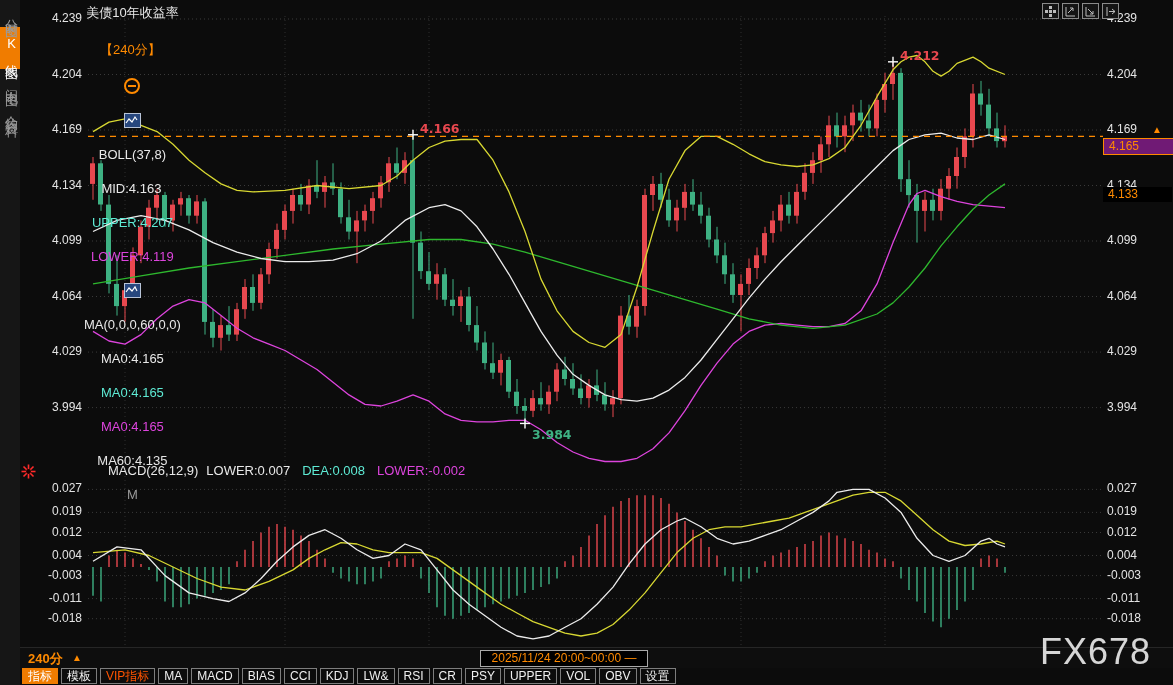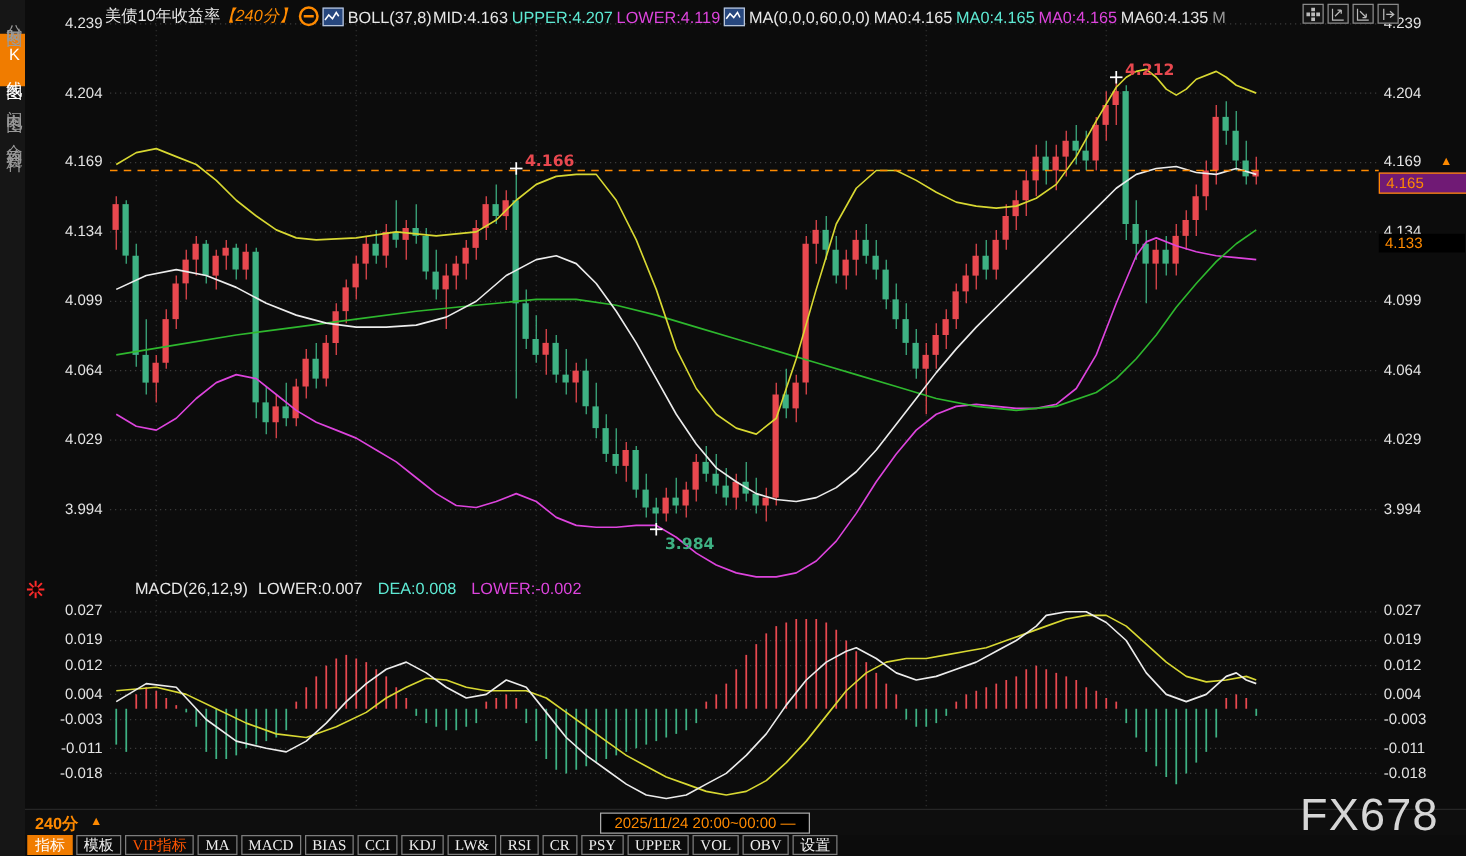--- a/index.html
+++ b/index.html
@@ -4,22 +4,22 @@
 <style>
   html,body{margin:0;padding:0;background:#0c0c0c;}
   body{width:1173px;height:685px;position:relative;overflow:hidden;
        font-family:"Liberation Sans","DejaVu Sans",sans-serif;color:#e0e0e0;}
   
   #sidebar{position:absolute;left:0;top:0;width:20px;height:685px;background:#161616;}
   .side-item{writing-mode:vertical-rl;text-orientation:upright;width:20px;text-align:center;
              color:#9a9a9a;font-size:13px;padding:9px 0;letter-spacing:3px;cursor:pointer;margin:0 auto;}
   .side-item.active{background:#f07c00;color:#ffffff;}
   
-  #headerbar{position:absolute;left:84px;top:4px;display:flex;align-items:center;gap:3px;
-             font-size:13px;white-space:nowrap;z-index:5;}
+  #headerbar{position:absolute;left:84px;top:4px;display:flex;align-items:center;gap:19px;
+             font-size:13px;white-space:nowrap;z-index:5;flex-direction:column;}
   .hdr-white{color:#e8e8e8}.hdr-orange{color:#ff8a00}.hdr-yellow{color:#5eead4}
   .hdr-magenta{color:#dd44dd}.hdr-green{color:#e5e5e5}.hdr-gray{color:#9a9a9a}
   .minus-icon{width:12px;height:12px;border:2px solid #ff8a00;border-radius:50%;position:relative;display:inline-block;}
   .minus-icon::after{content:"";position:absolute;left:2px;right:2px;top:50%;height:2px;background:#ff8a00;transform:translateY(-50%);}
   .mini-chart-icon{width:15px;height:13px;background:#27477e;border:1px solid #b8c4d8;display:inline-block;}
   #topright{position:absolute;left:1042px;top:3px;display:flex;gap:3px;z-index:6;}
   .tr-btn{width:15px;height:14px;border:1px solid #8a8a8a;background:#141414;display:flex;align-items:center;justify-content:center;cursor:pointer;}
   
   .axis-col{position:absolute;top:0;left:0;width:0;height:0;}
   .axis-label{position:absolute;font-size:12px;color:#e4e4e4;white-space:nowrap;}
@@ -35,39 +35,39 @@
   #macdbar{position:absolute;left:84px;top:463px;display:flex;gap:12px;font-size:13px;white-space:nowrap;z-index:5;margin-left:24px;}
   #macd-flag{position:absolute;left:21px;top:464px;z-index:5;cursor:pointer;}
   
   #daterow-bg{position:absolute;left:20px;top:647px;width:1153px;height:20px;background:#0e0e0e;border-top:1px solid #262626;}
   #period-label{position:absolute;left:28px;top:650px;color:#ff8a00;font-size:13px;font-weight:bold;cursor:pointer;}
   #period-arrow{position:absolute;left:72px;top:652px;color:#ff8a00;font-size:10px;}
   #range-box{position:absolute;left:480px;top:650px;width:166px;height:15px;border:1px solid #a8a8a8;background:#000;
              color:#ff8a00;font-size:12px;line-height:15px;text-align:center;z-index:4;}
   #toolbar{position:absolute;left:22px;top:668px;display:flex;gap:3px;}
   .tb-tab{border:1px solid #7d7d7d;padding:0 5px;height:14px;line-height:14px;font-size:12px;
-          color:#efefef;background:#0c0c0c;cursor:pointer;white-space:nowrap;font-family:Liberation Serif, serif;}
+          color:#efefef;background:#0c0c0c;cursor:pointer;white-space:nowrap;}
   .tb-tab.active{background:#f07c00;border-color:#f07c00;color:#fff;}
   .tb-tab.vip{color:#ff5400;}
   #watermark{position:absolute;right:22px;bottom:12px;font-size:36px;color:#e6e6e6;letter-spacing:1px;opacity:.93;z-index:3;}
   #chart-svg{position:absolute;left:0;top:0;z-index:1;}
 </style>
 </head>
 <body>
 
 <nav id="sidebar">
   <div class="side-item">分时图</div>
   <div class="side-item active">K线图</div>
   <div class="side-item">闪电图</div>
   <div class="side-item">合约资料</div>
 </nav>
 
 <div id="headerbar">
   <span class="hdr-white">美债10年收益率</span>
-  <span class="hdr-orange" style="margin-left:-4px;font-style:italic;">【240分】</span>
+  <span class="hdr-orange" style="margin-left:-4px;">【240分】</span>
   <span class="minus-icon"></span>
   <span class="mini-chart-icon"><svg width="13" height="11">
         <polyline points="1,8 4,4 7,7 10,2 12,5" fill="none" stroke="#fff" stroke-width="1.2"></polyline>
       </svg></span>
   <span class="hdr-white">BOLL(37,8)</span>
   <span class="hdr-white" style="margin-left:-2px;">MID:4.163</span>
   <span class="hdr-yellow">UPPER:4.207</span>
   <span class="hdr-magenta">LOWER:4.119</span>
   <span class="mini-chart-icon"><svg width="13" height="11">
         <polyline points="1,7 4,3 7,6 10,2 12,6" fill="none" stroke="#fff" stroke-width="1.2"></polyline>

